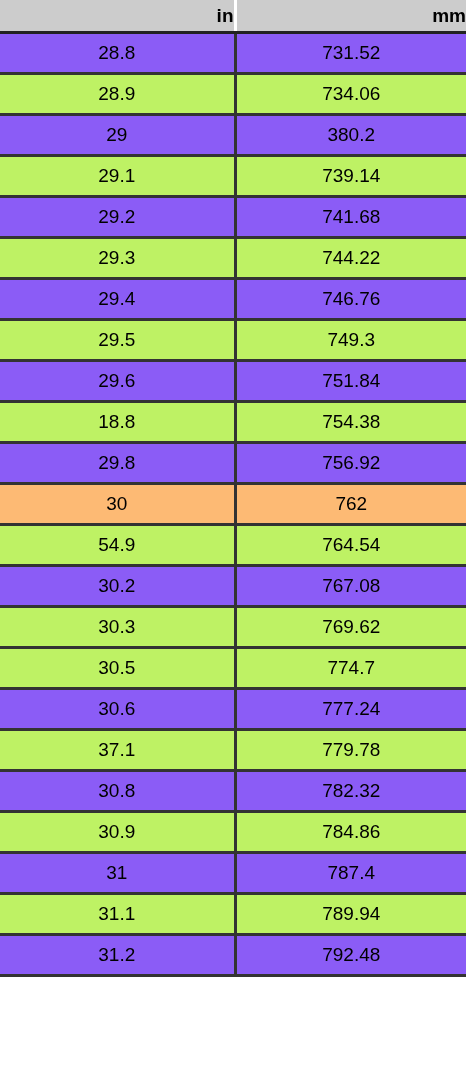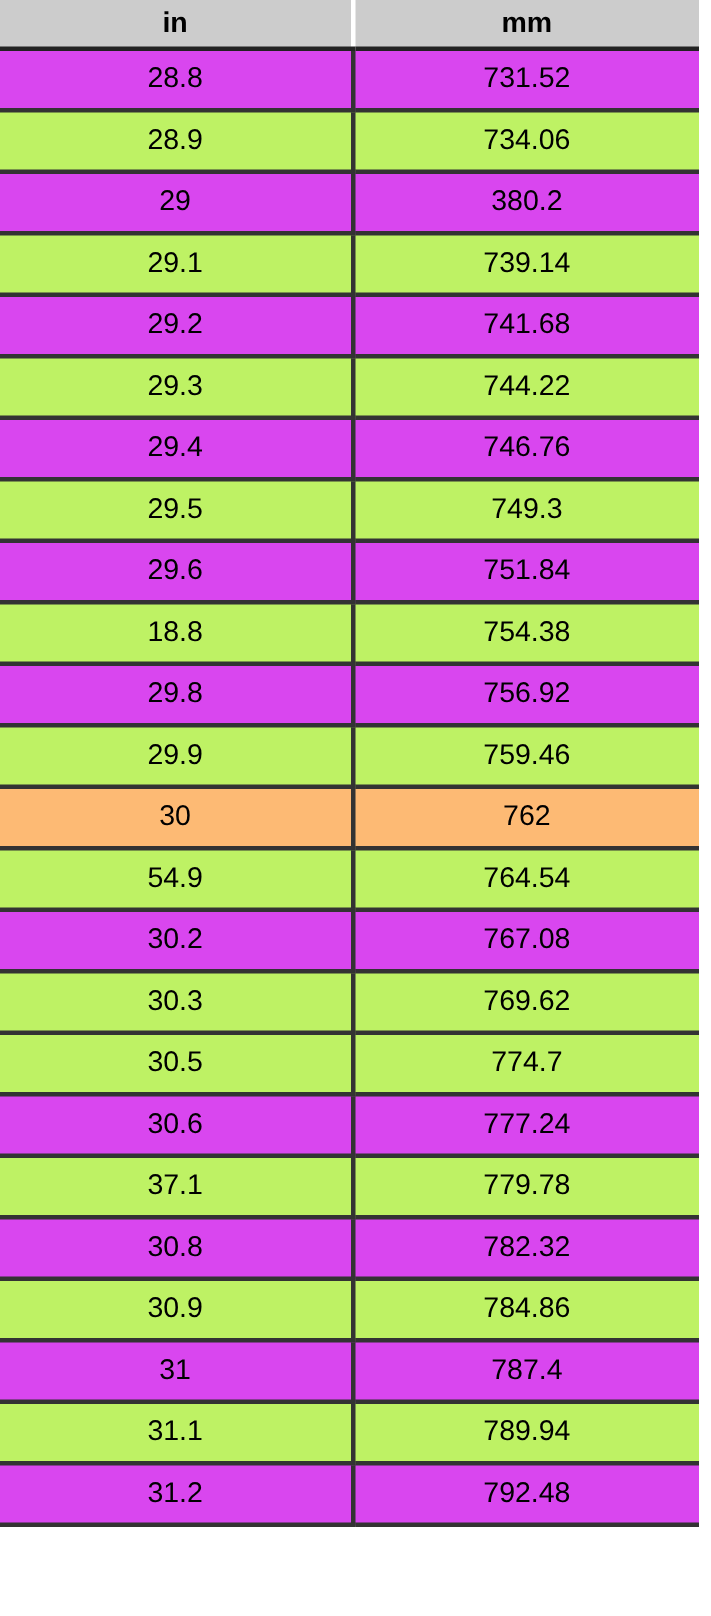--- a/index.html
+++ b/index.html
@@ -21,42 +21,42 @@
   }
   #conversion-table col.col-in  { width: 235px; }
   #conversion-table col.col-mm  { width: 231px; }
 
   #conversion-table th {
     height: 31px;
     background: #cccccc;
     color: #000000;
     font-size: 19px;
     font-weight: bold;
-    text-align: center;
+    text-align: right;
     vertical-align: middle;
     border-bottom: 3px solid #222222;
     border-right: 3px solid #ffffff;
     padding: 0;
   }
   #conversion-table th.last-col { border-right: none; }
 
   #conversion-table td {
     height: 38px;
     font-size: 19px;
     font-weight: normal;
     color: #000000;
     text-align: center;
     vertical-align: middle;
     border-bottom: 3px solid #333333;
     border-right: 3px solid #333333;
     padding: 0;
   }
   #conversion-table td.last-col { border-right: none; }
 
-  #conversion-table tr.row-odd  td { background: #d946ef; margin-top: 32px; }
+  #conversion-table tr.row-odd  td { background: #8b5cf6; margin-top: 32px; }
   #conversion-table tr.row-even td { background: #bef264; }
   #conversion-table tr.row-highlight td {
     background: #fdba74;
   }
 </style>
 </head>
 <body>
 
 <table id="conversion-table">
   <colgroup>
@@ -107,24 +107,20 @@
         <td class="last-col">751.84</td>
       </tr>
       <tr class="row-even">
         <td>18.8</td>
         <td class="last-col">754.38</td>
       </tr>
       <tr class="row-odd">
         <td>29.8</td>
         <td class="last-col">756.92</td>
       </tr>
-      <tr class="row-even">
-        <td>29.9</td>
-        <td class="last-col">759.46</td>
-      </tr>
       <tr class="row-highlight">
         <td>30</td>
         <td class="last-col">762</td>
       </tr>
       <tr class="row-even">
         <td>54.9</td>
         <td class="last-col">764.54</td>
       </tr>
       <tr class="row-odd">
         <td>30.2</td>

